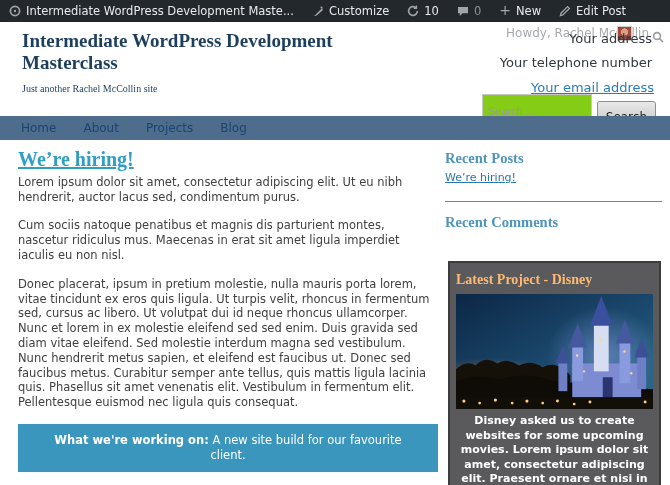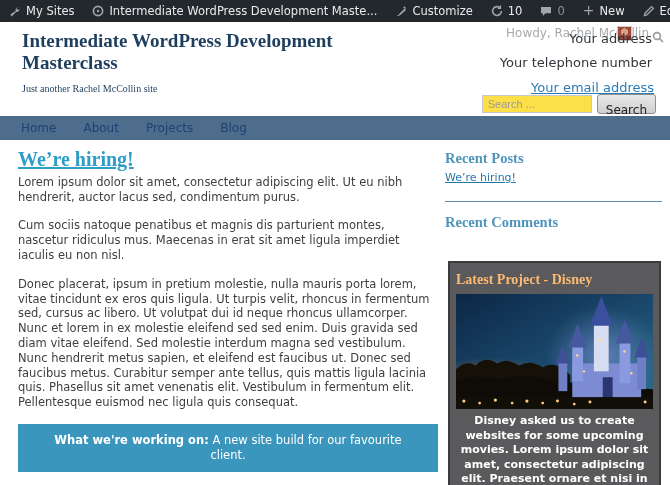--- a/index.html
+++ b/index.html
@@ -31,21 +31,21 @@
                   radial-gradient(circle at 50% 38%, #d8a088 0 34%, #a34a3a 35% 70%, #6e3328 71%);
                   cursor:pointer; }
   .hdr-search-icon { position:absolute; top:6px; right:0; color:#9b9b9b; cursor:pointer; }
   .addr-line { position:absolute; right:12px; font-size:13px; color:#32373c; white-space:nowrap; }
   .addr-1 { top:9px; }
   .addr-2 { top:33px; }
   .email-link { position:absolute; right:10px; top:58px; font-size:13px; color:#2a7cb8;
                 text-decoration:underline; white-space:nowrap; cursor:pointer; }
   .search-row { position:absolute; right:8px; top:72px; display:flex; align-items:center; gap:5px; }
   .search-input { width:110px; height:18px; border:1px solid #c7c7c7; font-size:11px;
-                  padding:0 5px; color:#555; background:#fde047; }
+                  padding:16px 5px; color:#555; background:#84cc16; }
   .search-input::placeholder { color:#9a9a9a; }
   .search-btn { height:20px; padding:8px 8px; font-size:12px; color:#222;
                 background:linear-gradient(#e9e9e9,#cfcfcf); border:1px solid #8f8f8f;
                 border-radius:3px; cursor:pointer;
                 font-family:"DejaVu Sans","Liberation Sans",sans-serif; }
 
   
   .main-nav { position:absolute; left:0; top:116px; width:670px; height:24px;
               background:#4e6c8b; display:flex; align-items:center; padding-left:21px; }
   .nav-link { font-size:12px; color:#1d4373; margin-right:27px; text-decoration:none; cursor:pointer; }
@@ -76,28 +76,20 @@
   .project-title { font-family:"Liberation Serif","DejaVu Serif",serif; font-size:14px;
                    font-weight:bold; color:#fdba74; margin:3px 0 6px 0; }
   .project-img { display:block; width:197px; height:115px; margin:0 auto; }
   .project-text { color:#fff; font-size:11px; font-weight:bold; line-height:14.5px;
                   text-align:center; margin-top:5px; }
 </style>
 </head>
 <body>
 
 <div class="admin-bar">
-  <div class="ab-item">
-    <span class="ab-icon">
-      <svg width="12" height="12" viewBox="0 0 12 12" fill="currentColor">
-          <path d="M11 2.6A3 3 0 0 0 6.6 5.9L1.3 9.6 2.7 11.4 7 6.9a3 3 0 0 0 3.6-3L9 5 7.5 3.5 9 2z"></path>
-        </svg>
-    </span>
-    <span>My Sites</span>
-  </div>
   <div class="ab-item">
     <span class="ab-icon">
       <svg width="12" height="12" viewBox="0 0 12 12">
           <circle cx="6" cy="6" r="4.6" fill="none" stroke="currentColor" stroke-width="1.7"></circle>
           <circle cx="6" cy="6" r="1.2" fill="currentColor"></circle>
         </svg>
     </span>
     <span>Intermediate WordPress Development Maste...</span>
   </div>
   <div class="ab-item">

